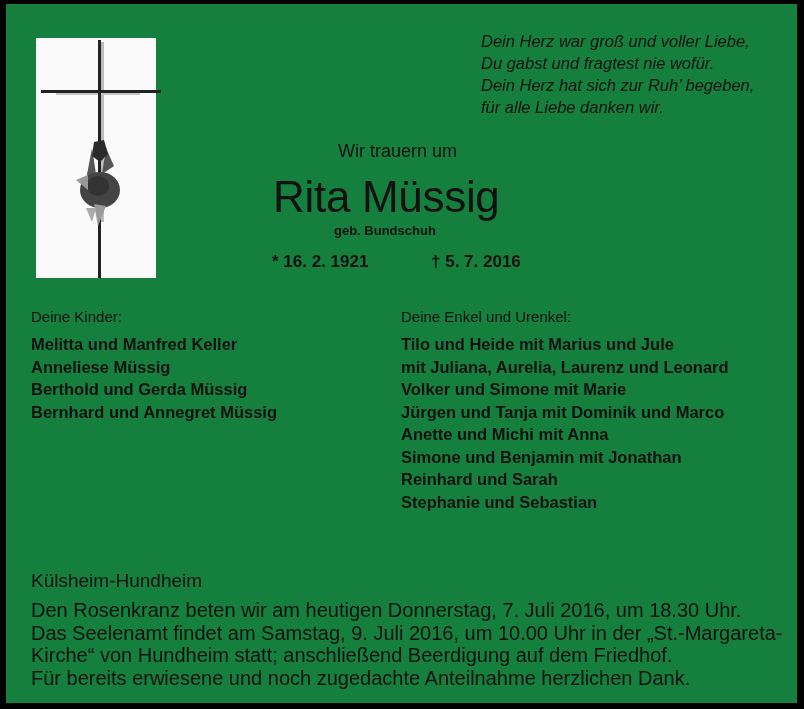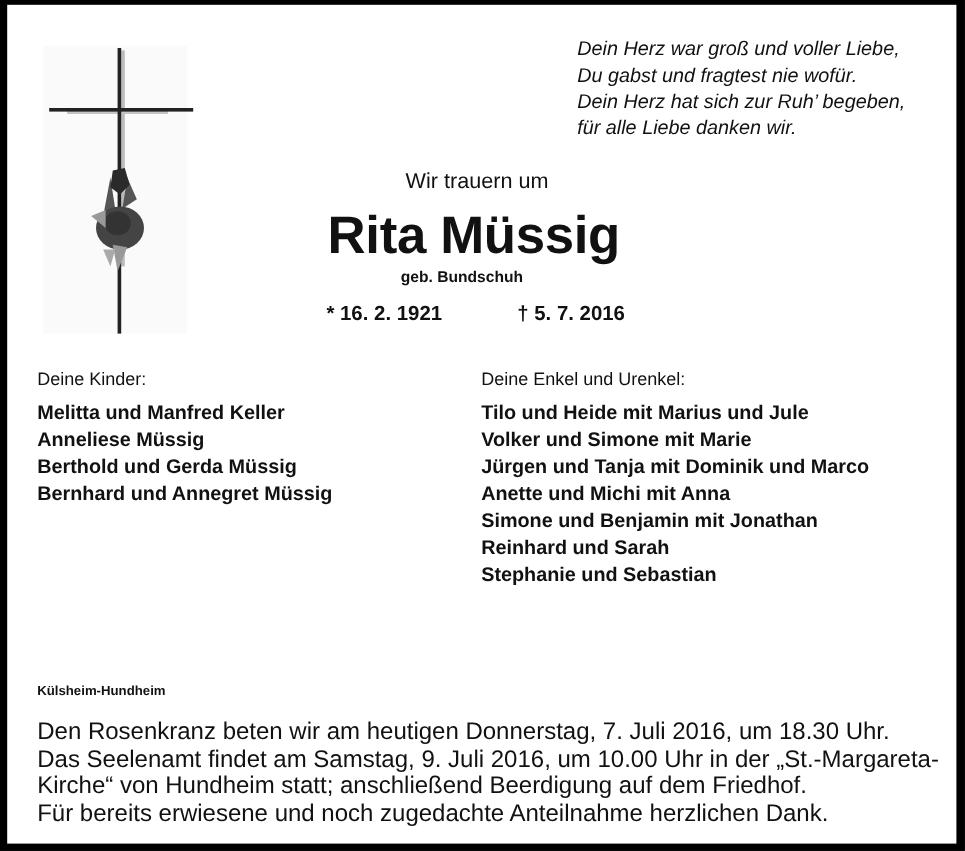--- a/index.html
+++ b/index.html
@@ -1,26 +1,26 @@
 <!DOCTYPE html>
 <html><head>
 <meta charset="utf-8">
 <style>
   html, body { margin:0; padding:0; background:#000; }
   body { width:804px; height:709px; position:relative; overflow:hidden; font-family:"Liberation Sans", sans-serif; color:#111; }
-  .page { position:absolute; left:6px; top:4px; width:791px; height:699px; background:#ffffff; }
+  .page { position:absolute; left:6px; top:4px; width:791px; height:699px; background:#15803d; }
   .abs { position:absolute; white-space:nowrap; }
   .poem { left:475px; top:26px; font-style:italic; font-size:16.5px; line-height:22px; }
   .poem div { height:22px; }
-  .name { top:168px; font-weight:bold; font-size:44px; letter-spacing:-0.3px; }
+  .name { top:168px; font-weight:normal; font-size:44px; letter-spacing:-0.3px; }
   .geb { top:219px; font-weight:bold; font-size:13px; }
   .dates { top:248px; font-weight:bold; font-size:17px; }
   .section-label { font-size:15px; }
   .list { font-weight:bold; font-size:16.5px; line-height:22.5px; }
-  .place { left:25px; top:566px; font-weight:bold; font-size:11px; }
+  .place { left:25px; top:566px; font-weight:normal; font-size:19px; }
   .notice { left:25px; top:595px; font-size:20px; line-height:22.5px; }
   .cross-wrap { left:20px; top:26px; width:140px; height:250px; }
 </style>
 </head>
 <body>
 
 <div class="page">
 
   <div class="abs cross-wrap">
     <svg width="140" height="250" viewBox="0 0 140 250">
@@ -62,20 +62,21 @@
   <div class="abs list" style="left:25px; top:329px;">
     <div>Melitta und Manfred Keller</div>
     <div>Anneliese Müssig</div>
     <div>Berthold und Gerda Müssig</div>
     <div>Bernhard und Annegret Müssig</div>
   </div>
 
   <div class="abs section-label" style="left:395px; top:304px;">Deine Enkel und Urenkel:</div>
   <div class="abs list" style="left:395px; top:329px;">
     <div>Tilo und Heide mit Marius und Jule</div>
+    <div>mit Juliana, Aurelia, Laurenz und Leonard</div>
     <div>Volker und Simone mit Marie</div>
     <div>Jürgen und Tanja mit Dominik und Marco</div>
     <div>Anette und Michi mit Anna</div>
     <div>Simone und Benjamin mit Jonathan</div>
     <div>Reinhard und Sarah</div>
     <div>Stephanie und Sebastian</div>
   </div>
 
   <div class="abs place">Külsheim-Hundheim</div>
   <div class="abs notice">

